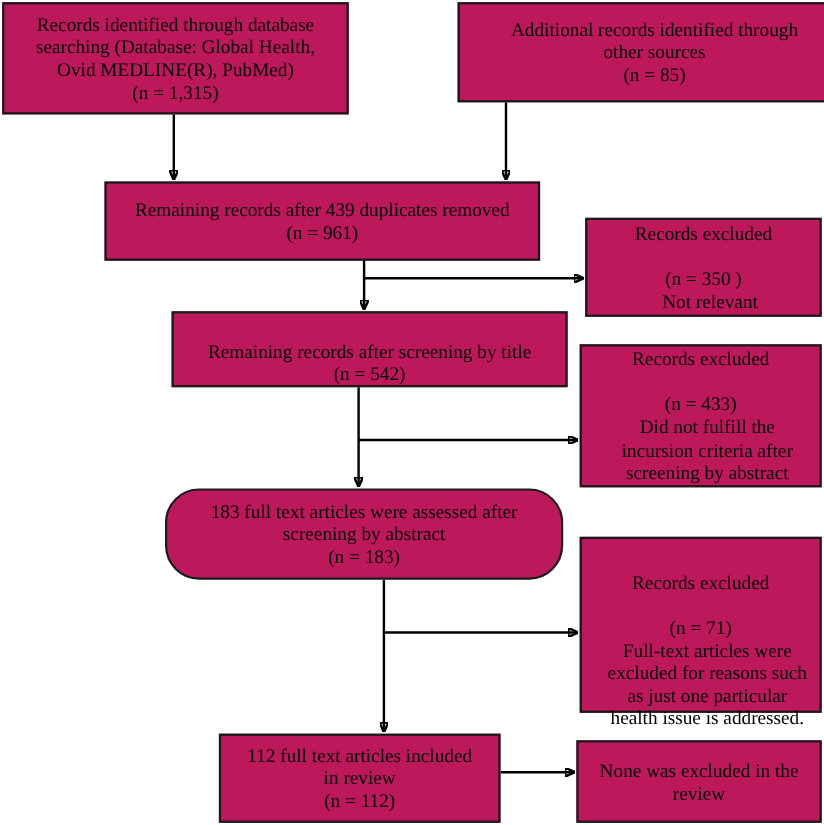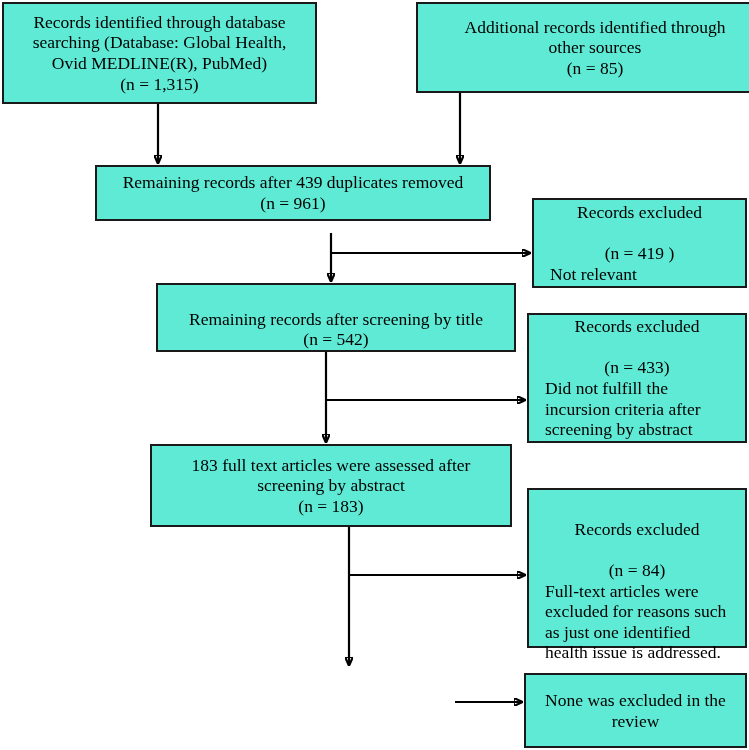--- a/index.html
+++ b/index.html
@@ -13,40 +13,40 @@
     height: 750px;
     background: #ffffff;
     font-family: "Liberation Serif", "DejaVu Serif", serif;
     color: #000000;
     overflow: hidden;
   }
   .box {
     position: absolute;
     box-sizing: border-box;
     border: 2px solid #1a1a1a;
-    background: #5eead4;
+    background: #be185d;
     display: flex;
     align-items: center;
     justify-content: center;
     text-align: center;
     line-height: 1.18;
     color: #000;
   }
   .box .txt {
     display: block;
     width: 100%;
     padding: 0 4px;
     white-space: pre-line;
   }
   .box.excl .txt {
     text-align: center;
   }
   .box.excl .body {
     display: block;
-    text-align: left;
+    text-align: center;
     padding-left: 12px;
     white-space: pre-line;
   }
   svg.connectors {
     position: absolute;
     left: 0;
     top: 0;
     width: 749px;
     height: 750px;
     pointer-events: none;
@@ -110,62 +110,67 @@
 Ovid MEDLINE(R), PubMed)
 (n =   1,315)</span>
   </div>
 
   <div class="box" style="left:416px; top:2px; width:358px; height:91px; font-size:17.5px;">
     <span class="txt">Additional records identified through
 other sources
 (n =   85)</span>
   </div>
 
-  <div class="box" style="left:95px; top:165px; width:396px; height:56px; font-size:17.5px;">
+  <div class="box" style="left:95px; top:165px; width:396px; height:72px; font-size:17.5px;">
     <span class="txt">Remaining records after 439 duplicates removed
 (n =   961)</span>
   </div>
 
   <div class="box" style="left:156px; top:283px; width:360px; height:69px; font-size:17.5px;align-items:flex-end;">
     <span class="txt">Remaining records after screening by title
 (n = 542)</span>
   </div>
 
-  <div class="box" style="left:150px; top:444px; width:362px; height:83px; font-size:17.5px;">
+  <div class="box" style="left:150px; top:444px; width:362px; height:83px; font-size:17.5px;border-radius:31px;">
     <span class="txt">183 full text articles were assessed after
 screening by abstract
 (n =   183)</span>
   </div>
 
+  <div class="box" style="left:199px; top:667px; width:256px; height:81px; font-size:17.5px;">
+    <span class="txt">112 full text articles included
+in review
+(n =   112)</span>
+  </div>
 
   <div class="box excl" style="left:532px; top:198px; width:215px; height:90px; font-size:17.5px;">
     <span class="txt">
       <span>Records excluded</span><br>
-      <span>(n = 419 )</span>
+      <span>(n = 350 )</span>
       <span class="body">Not relevant</span>
     </span>
   </div>
 
   <div class="box excl" style="left:527px; top:313px; width:220px; height:130px; font-size:17.5px;">
     <span class="txt">
       <span>Records excluded</span><br>
       <span>(n = 433)</span>
       <span class="body">Did not fulfill the
 incursion criteria after
 screening by abstract</span>
     </span>
   </div>
 
   <div class="box excl" style="left:527px; top:488px; width:220px; height:160px; font-size:17.5px; align-items:flex-start; padding-top:8px;">
     <span class="txt">
       <span>Records excluded</span><br>
-      <span>(n = 84)</span>
+      <span>(n = 71)</span>
       <span class="body">Full-text articles were
 excluded for reasons such
-as just one identified
+as just one particular
 health issue is addressed.</span>
     </span>
   </div>
 
   <div class="box" style="left:524px; top:673px; width:223px; height:75px; font-size:17.5px;">
     <span class="txt">None was excluded in the
 review</span>
   </div>
 
 </div>

